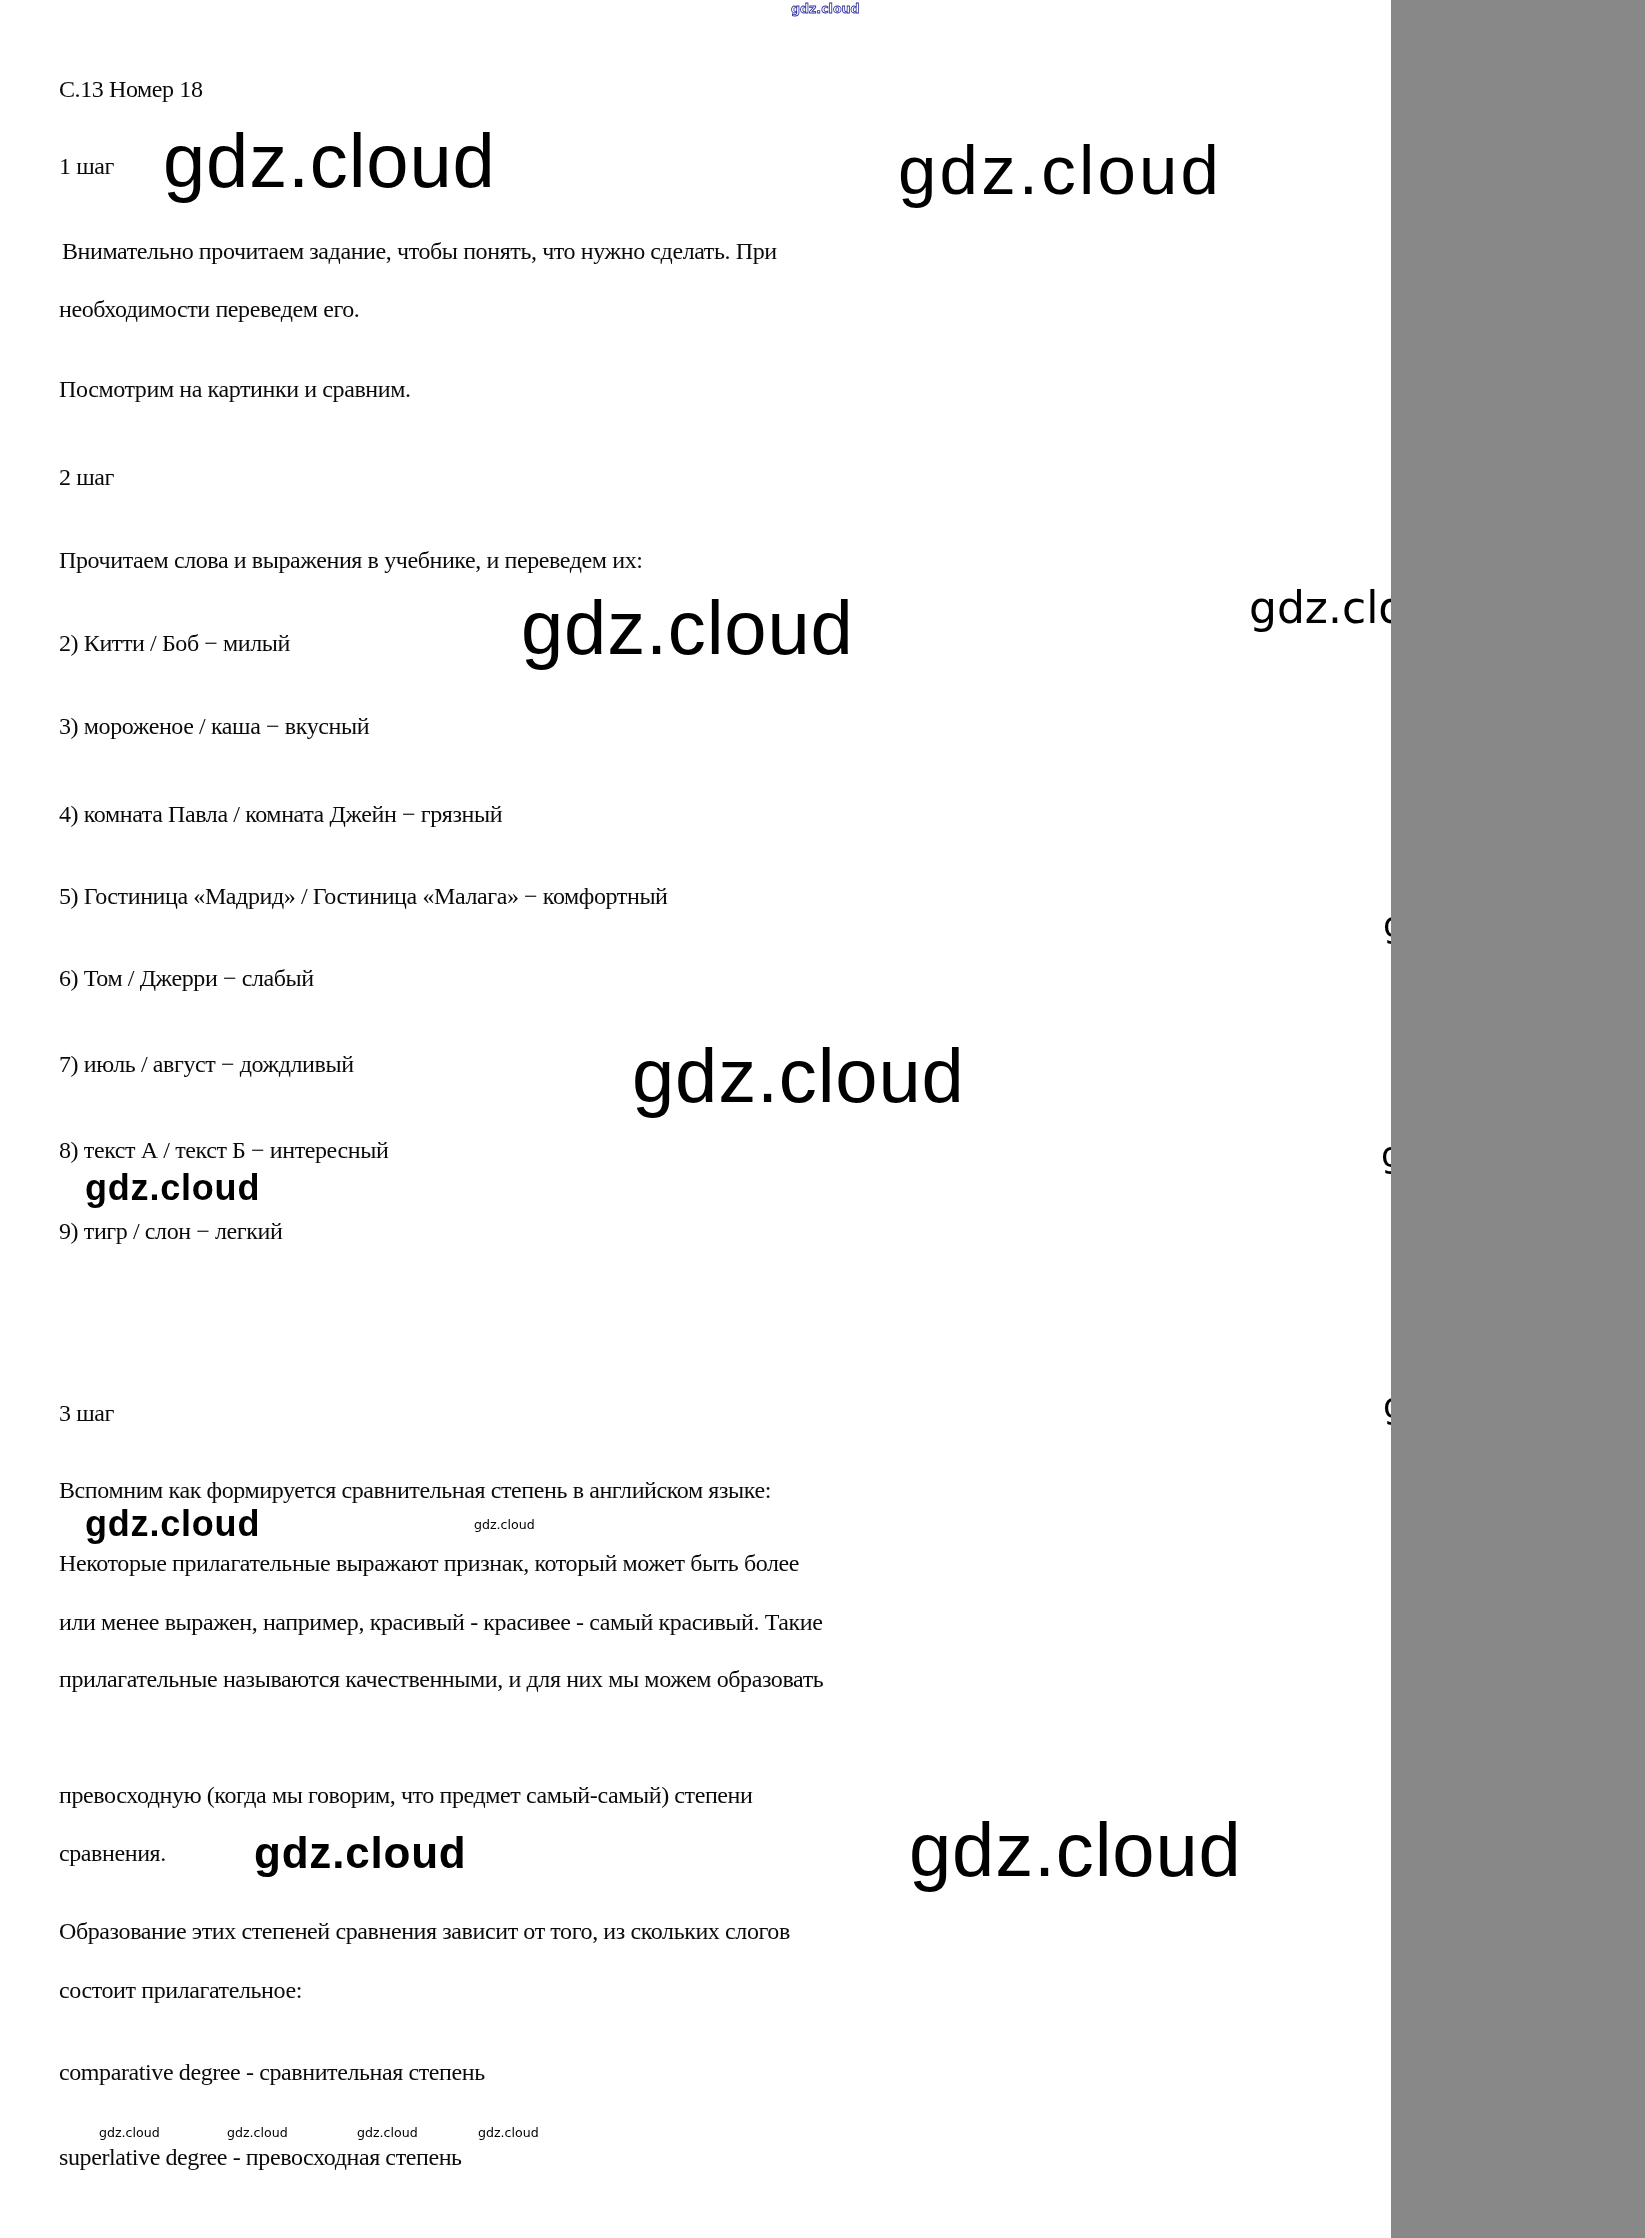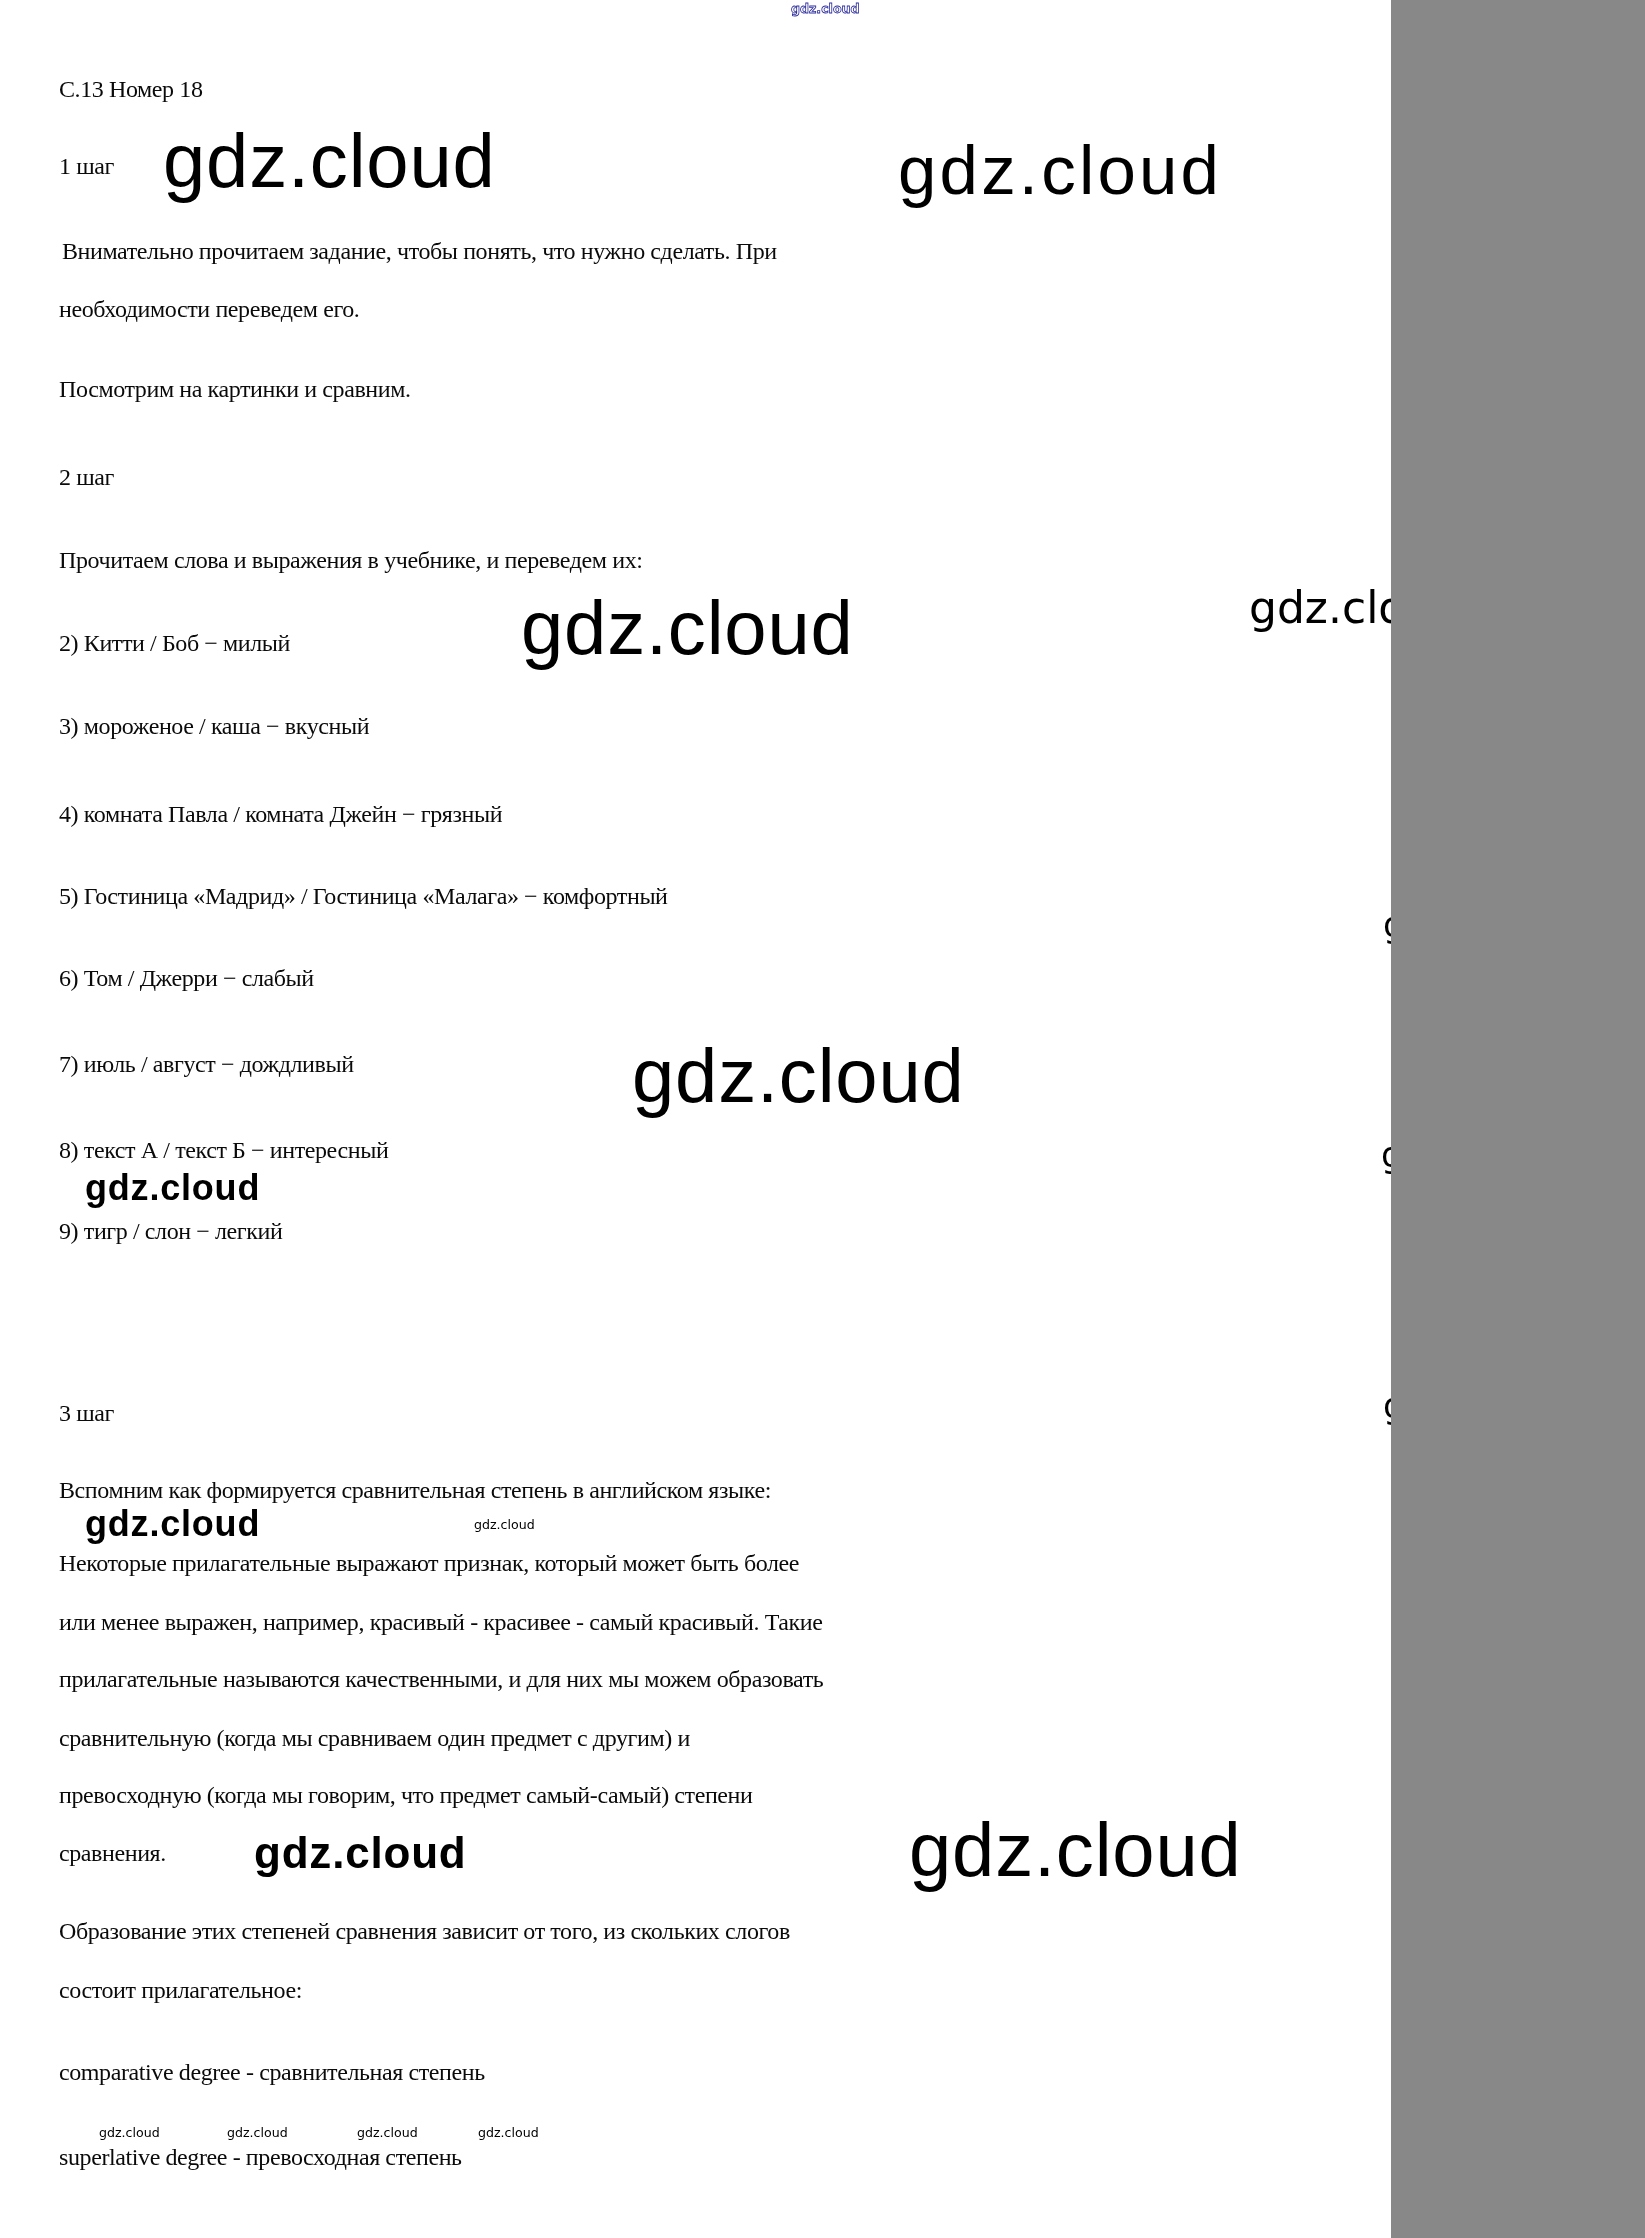--- a/index.html
+++ b/index.html
@@ -83,21 +83,20 @@
   <div class="t" style="left:59px; top:1383px;margin-top:17px;">3 шаг</div>
   <div class="wm wm-sm" style="left:1383px; top:1389px;">gdz.cloud</div>
 
   <div class="t" style="left:59px; top:1465px;margin-top:12px;">Вспомним как формируется сравнительная степень в английском языке:</div>
   <div class="wm wm-bold" style="left:85px; top:1506px;">gdz.cloud</div>
   <div class="wm wm-tiny" style="left:474px; top:1519px;">gdz.cloud</div>
 
   <div class="t" style="left:59px; top:1550px;">Некоторые прилагательные выражают признак, который может быть более</div>
   <div class="t" style="left:59px; top:1609px;">или менее выражен, например, красивый - красивее - самый красивый. Такие</div>
   <div class="t" style="left:59px; top:1666px;">прилагательные называются качественными, и для них мы можем образовать</div>
-  <div class="t" style="left:59px; top:1725px;">сравнительную (когда мы сравниваем один предмет с другим) и</div>
   <div class="t" style="left:59px; top:1782px;">превосходную (когда мы говорим, что предмет самый-самый) степени</div>
   <div class="t" style="left:59px; top:1840px;">сравнения.</div>
 
   <div class="wm wm-bold-lg" style="left:254px; top:1831px;">gdz.cloud</div>
   <div class="wm wm-xl" style="left:909px; top:1812px;">gdz.cloud</div>
 
   <div class="t" style="left:59px; top:1918px;">Образование этих степеней сравнения зависит от того, из скольких слогов</div>
   <div class="t" style="left:59px; top:1977px;">состоит прилагательное:</div>
 
   <div class="t" style="left:59px; top:2059px;">comparative degree - сравнительная степень</div>

